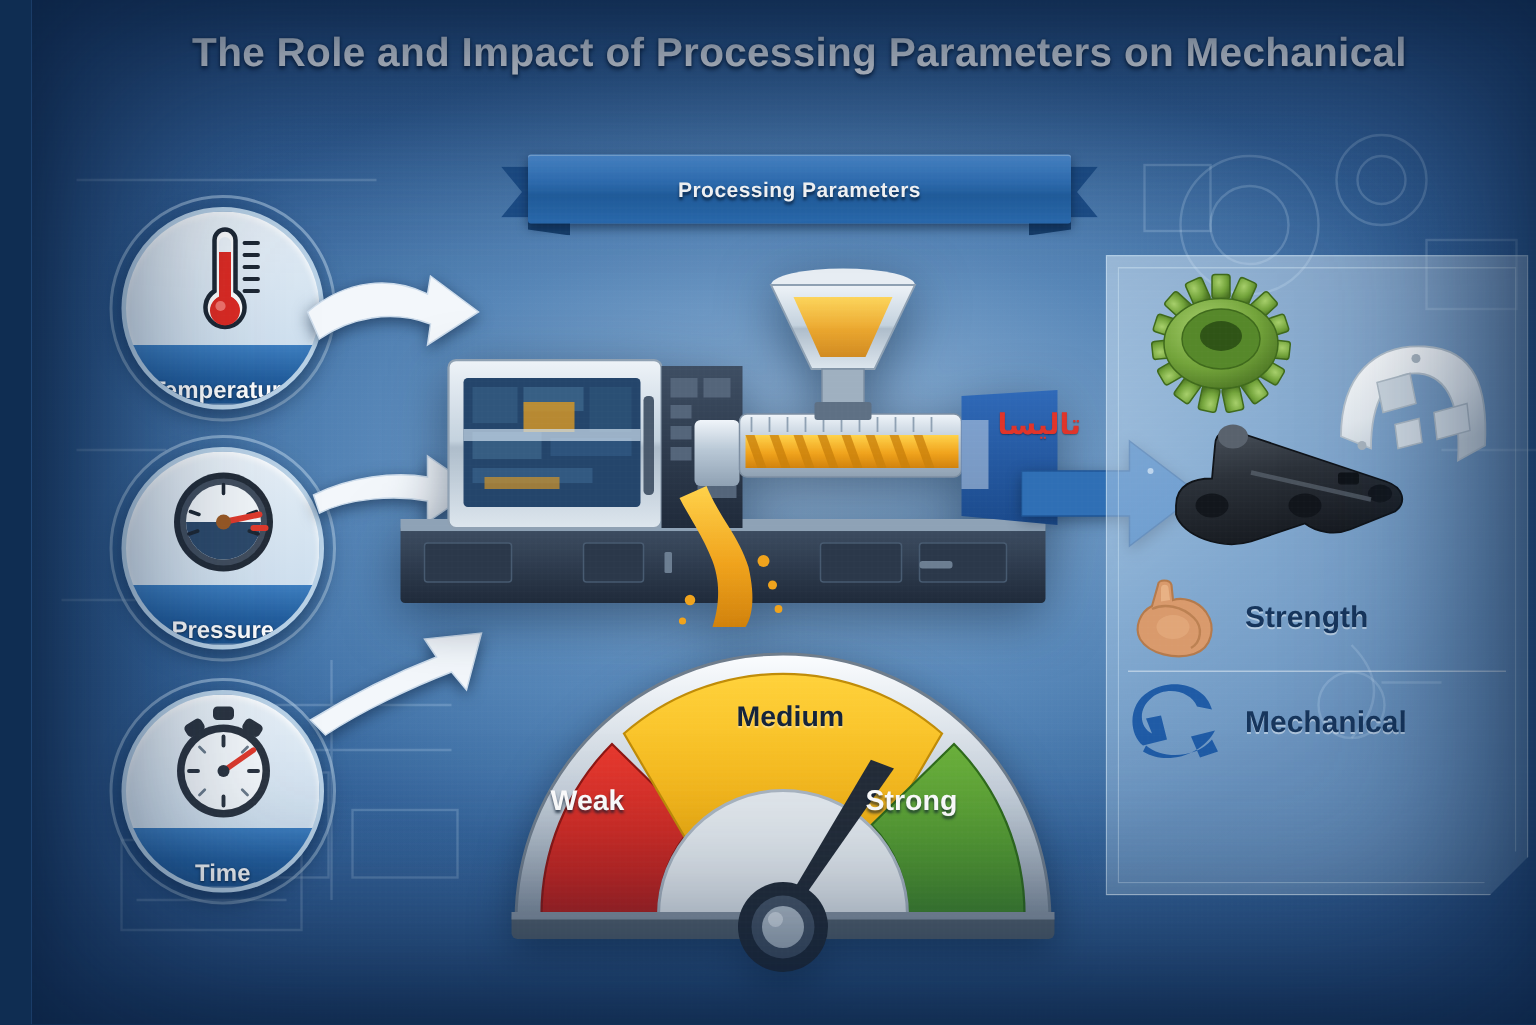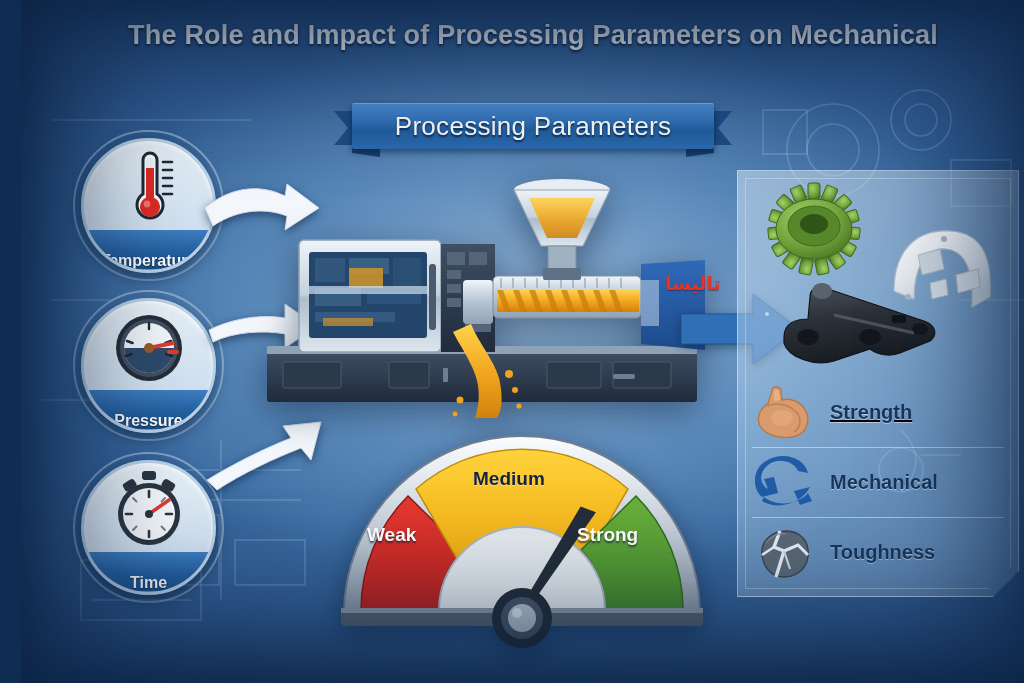--- a/index.html
+++ b/index.html
@@ -39,21 +39,21 @@
   #ribbon .tail{position:absolute;top:8px;width:36px;height:34px;background:#1c4c86;}
   #ribbon .tail.l{left:0;clip-path:polygon(0 0,100% 0,100% 100%,0 100%,14px 50%);}
   #ribbon .tail.r{right:0;clip-path:polygon(0 0,100% 0,calc(100% - 14px) 50%,100% 100%,0 100%);}
   #ribbon .body{
     position:absolute;left:18px;right:18px;top:0;height:46px;border-radius:2px;
     background:linear-gradient(180deg,#4f90d4 0%,#2f6fb5 42%,#215f9f 60%,#2a6aae 100%);
     box-shadow:0 3px 7px rgba(6,24,48,.55), inset 0 1px 0 rgba(255,255,255,.28);
     display:flex;align-items:center;justify-content:center;
   }
   #ribbon .body span{
-    color:#fff;font-weight:normal;font-size:26px;letter-spacing:.3px;
+    color:#fff;font-weight:bold;font-size:14px;letter-spacing:.3px;
     text-shadow:0 2px 2px rgba(6,24,48,.8);
   }
   #ribbon .fold{position:absolute;top:44px;width:28px;height:10px;background:#17406f;}
   #ribbon .fold.l{left:18px;clip-path:polygon(0 0,100% 0,100% 100%,0 60%);}
   #ribbon .fold.r{right:18px;clip-path:polygon(0 0,100% 0,100% 60%,0 100%);}
 
   
   .pcircle{position:absolute;width:135px;height:135px;border-radius:50%;overflow:hidden;
     background:linear-gradient(160deg,#f3f8fc 0%,#dce9f4 45%,#c4d9ec 100%);
     border:3px solid #b9d2e7;
@@ -78,21 +78,21 @@
     background:linear-gradient(155deg,rgba(226,240,252,.50) 0%,rgba(196,222,244,.40) 45%,rgba(170,205,234,.34) 100%);
     border:1px solid rgba(226,243,255,.55);
     clip-path:polygon(0 0,100% 0,100% calc(100% - 26px),calc(100% - 26px) 100%,0 100%);
     box-shadow:0 6px 20px rgba(6,26,52,.35);
   }
   #panel .inner{position:absolute;inset:7px;border:1px solid rgba(230,245,255,.35);
     clip-path:polygon(0 0,100% 0,100% calc(100% - 22px),calc(100% - 22px) 100%,0 100%);}
   #parts{position:absolute;left:0;right:0;top:6px;height:198px;}
   #proplist{position:absolute;left:14px;right:14px;top:206px;bottom:12px;}
   .prop{height:70px;display:flex;align-items:center;gap:14px;border-top:1px solid rgba(255,255,255,.45);}
-  .prop:first-child{border-top:none;text-decoration:underline;}
+  .prop:first-child{border-top:none;}
   .prop .picon{width:64px;height:60px;flex:0 0 64px;display:flex;align-items:center;justify-content:center;}
   .prop .plabel{color:#16355c;font-weight:bold;font-size:20px;text-shadow:0 1px 0 rgba(255,255,255,.45);}
 
   
   #gauge{position:absolute;left:318px;top:432px;width:366px;height:216px;
     filter:drop-shadow(0 8px 14px rgba(6,26,52,.5));}
   #gauge .gl{position:absolute;color:#fff;font-weight:bold;font-size:19px;
     text-shadow:0 2px 2px rgba(10,25,45,.7);pointer-events:none;}
   #gauge .gl.dark{color:#14233a;text-shadow:0 1px 1px rgba(255,255,255,.45);}
 
@@ -366,21 +366,21 @@
 
       <g transform="rotate(-55 183 186)">
         <path d="M183 186 L176 180 L308 170 L312 186 Z" fill="#232c38"></path>
       </g>
       <circle cx="183" cy="186" r="30" fill="#232c38"></circle>
       <circle cx="183" cy="186" r="21" fill="#475567"></circle>
       <circle cx="183" cy="186" r="14" fill="#b6c2cd"></circle>
       <circle cx="178" cy="181" r="5" fill="#e9f0f6" opacity=".8"></circle>
     </svg>
     <div class="gl" style="left:28px;top:92px;">Weak</div>
-    <div class="gl dark" style="left:134px;top:36px;">Medium</div>
+    <div class="gl dark" style="left:152px;top:36px;">Medium</div>
     <div class="gl" style="left:238px;top:92px;">Strong</div>
   </div>
 
   <div id="panel">
     <div class="inner"></div>
 
     <svg id="parts" viewBox="0 0 282 198">
       <defs>
         <radialGradient id="gGear" cx="38%" cy="32%" r="75%">
           <stop offset="0%" stop-color="#a7cf6b"></stop>
@@ -461,32 +461,19 @@
       <div class="prop">
         <span class="picon">
           <svg width="60" height="56" viewBox="0 0 60 56">
             <path d="M44 16 C40 6 24 2 14 10 C4 18 6 30 14 34 L10 24 L20 22 L24 38 L8 42 C-2 34 -2 14 12 6 C28 -4 50 2 54 18 Z" fill="#1f5ba6"></path>
             <path d="M10 42 C22 52 44 50 54 38 L58 46 L46 50 L40 36 L56 32 C48 48 24 56 8 46 Z" fill="#1f5ba6"></path>
           </svg>
         </span>
         <span class="plabel">Mechanical</span>
       </div>
 
-      <div class="prop">
-        <span class="picon">
-          <svg width="60" height="56" viewBox="0 0 60 56">
-            <path d="M8 30 C6 16 18 6 32 6 C46 6 56 16 54 32 C52 46 40 52 30 52 C18 52 10 44 8 30 Z" fill="#5a6776" stroke="#39434f" stroke-width="1.4"></path>
-            <path d="M26 6 L20 22 L30 26 L22 52" fill="none" stroke="#e8eef4" stroke-width="3.4"></path>
-            <path d="M30 26 L44 20 L54 30" fill="none" stroke="#e8eef4" stroke-width="3"></path>
-            <path d="M8 30 L20 22" fill="none" stroke="#e8eef4" stroke-width="2.6"></path>
-            <path d="M30 26 L36 44" fill="none" stroke="#cfd8e2" stroke-width="2.2"></path>
-            <path d="M12 18 C18 10 26 8 32 9" fill="none" stroke="#7c8794" stroke-width="2" opacity=".7"></path>
-          </svg>
-        </span>
-        <span class="plabel">Toughness</span>
-      </div>
 
     </div>
   </div>
 
   <div id="grain"></div>
   <div id="vignette"></div>
 </div>
 
 </body></html>

